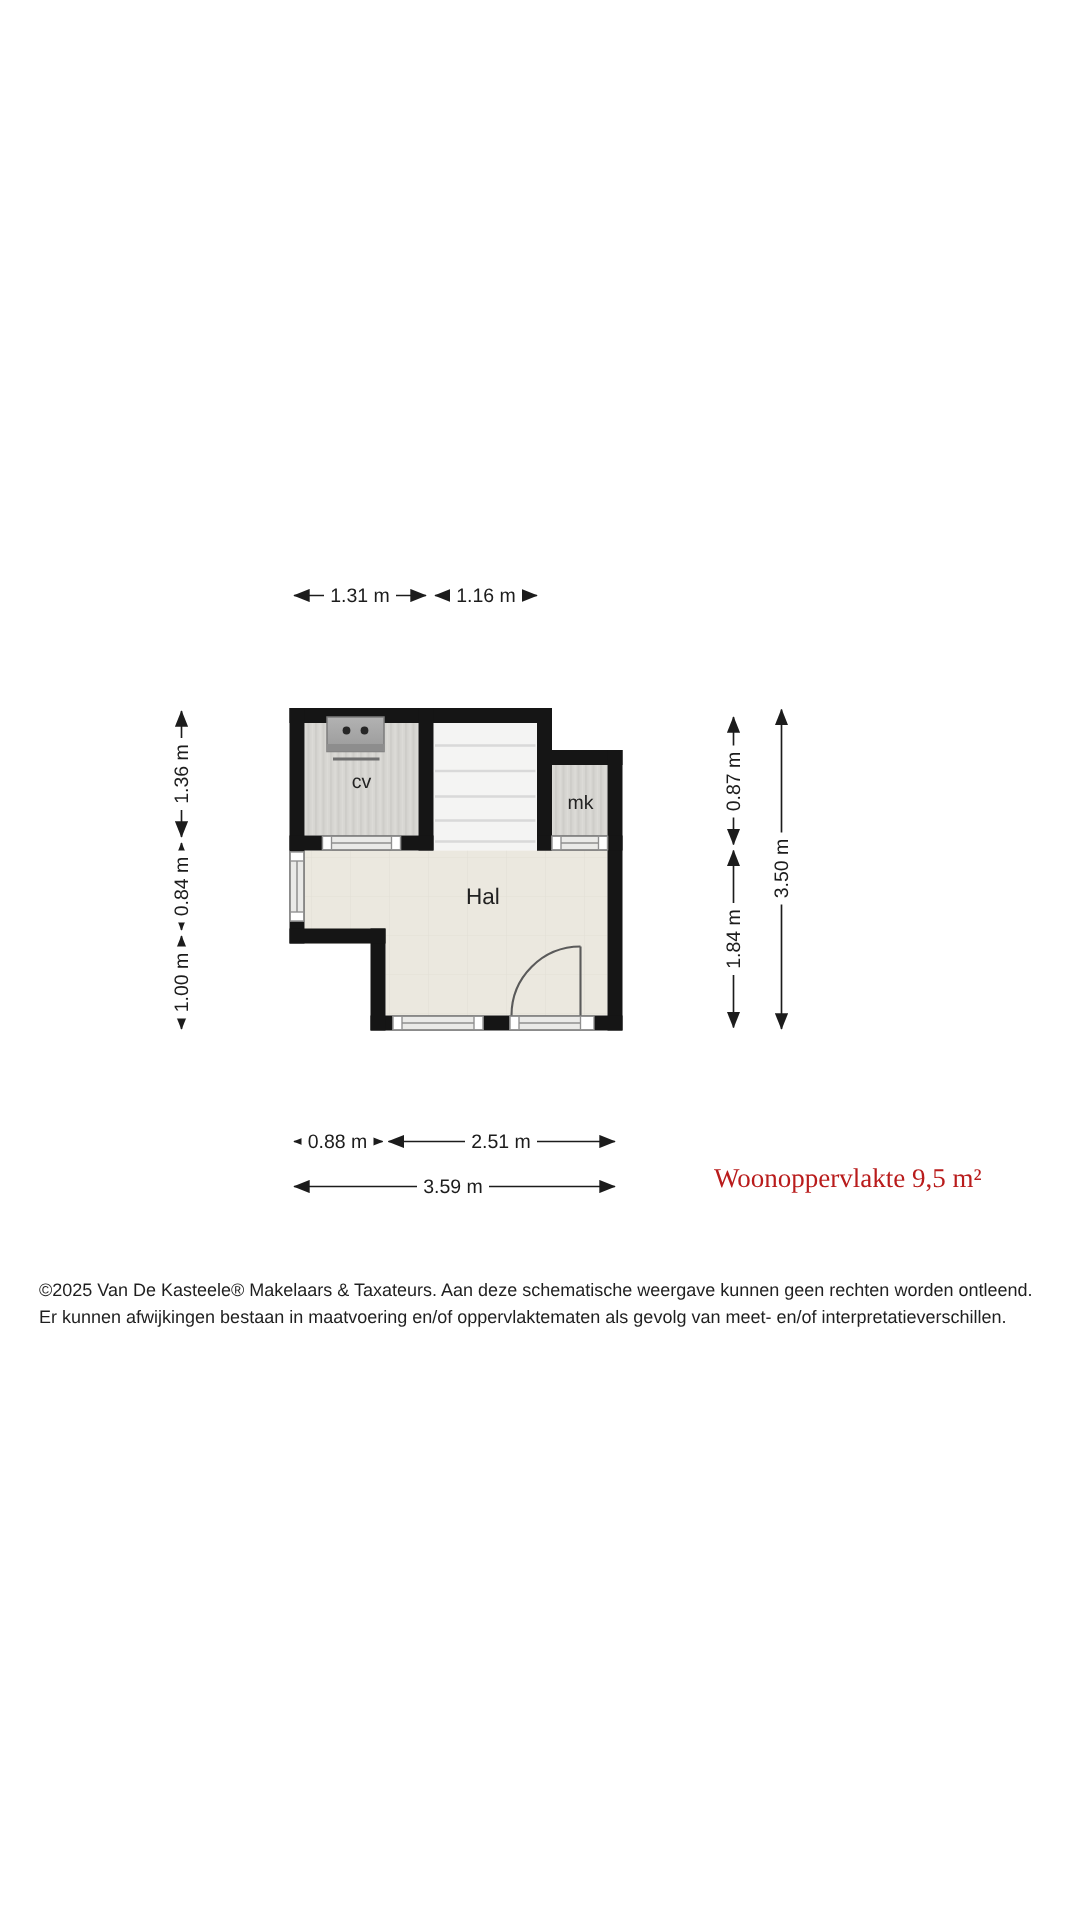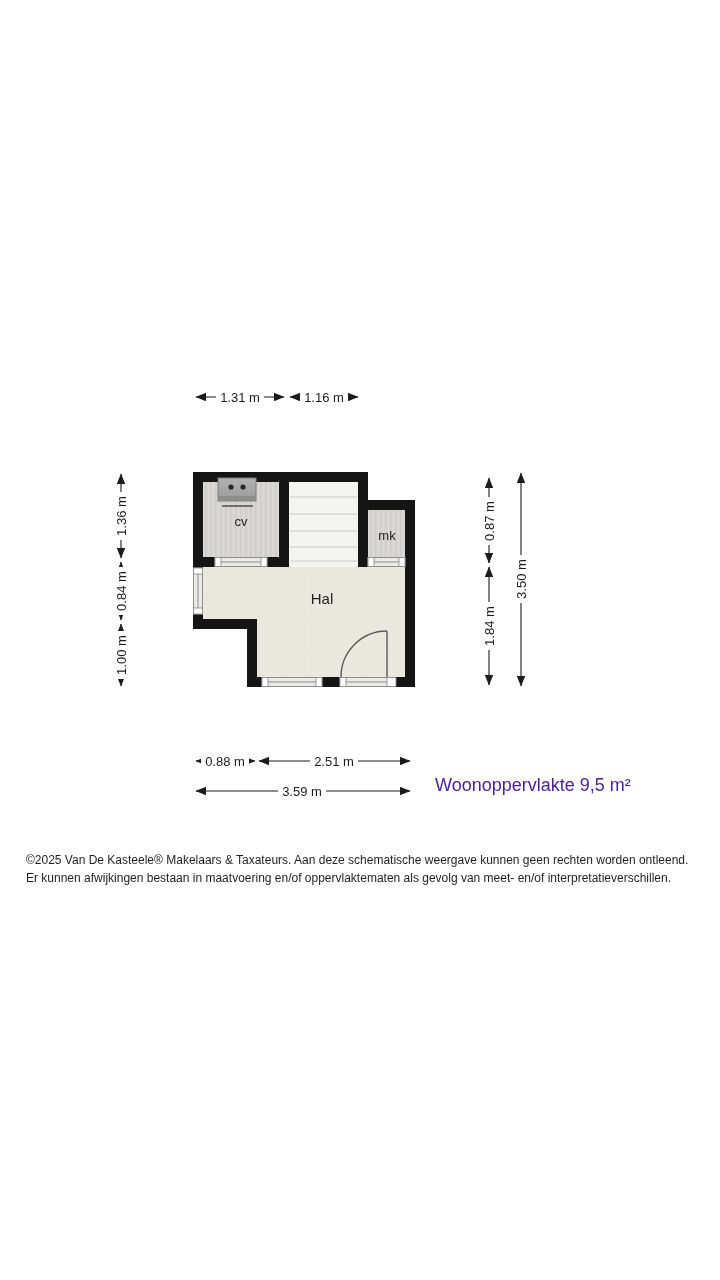--- a/index.html
+++ b/index.html
@@ -13,22 +13,23 @@
   .dim text{font-family:"Liberation Sans",sans-serif;font-size:13px;fill:#1c1c1c;text-anchor:middle;}
   .dim rect{fill:#ffffff;}
   .roomtext{font-family:"Liberation Sans",sans-serif;fill:#222222;text-anchor:middle;}
   .wall{fill:#151515;}
   .win{fill:#eaeae8;stroke:#8f8f8f;stroke-width:0.9;}
   .wincap{fill:#ffffff;stroke:#8f8f8f;stroke-width:0.9;}
   .winline{stroke:#8f8f8f;stroke-width:1;}
   .stairline{stroke:#d9d9d9;stroke-width:1.6;}
   .doorline{stroke:#5a5a5a;stroke-width:1.4;fill:none;}
   .area-text{
-    position:absolute;left:435px;top:775px;font-size:18px;color:#4c1d95;
+    position:absolute;left:476px;top:775px;font-size:18px;color:#b91c1c;
     white-space:nowrap;
+    font-family:Liberation Serif, serif;
   }
   .footer{
     position:absolute;left:14px;top:851px;width:700px;font-size:12px;line-height:18px;color:#1f1f1f;margin-left:12px;
   }
 </style>
 </head>
 <body>
 
 <div class="stage">
 

